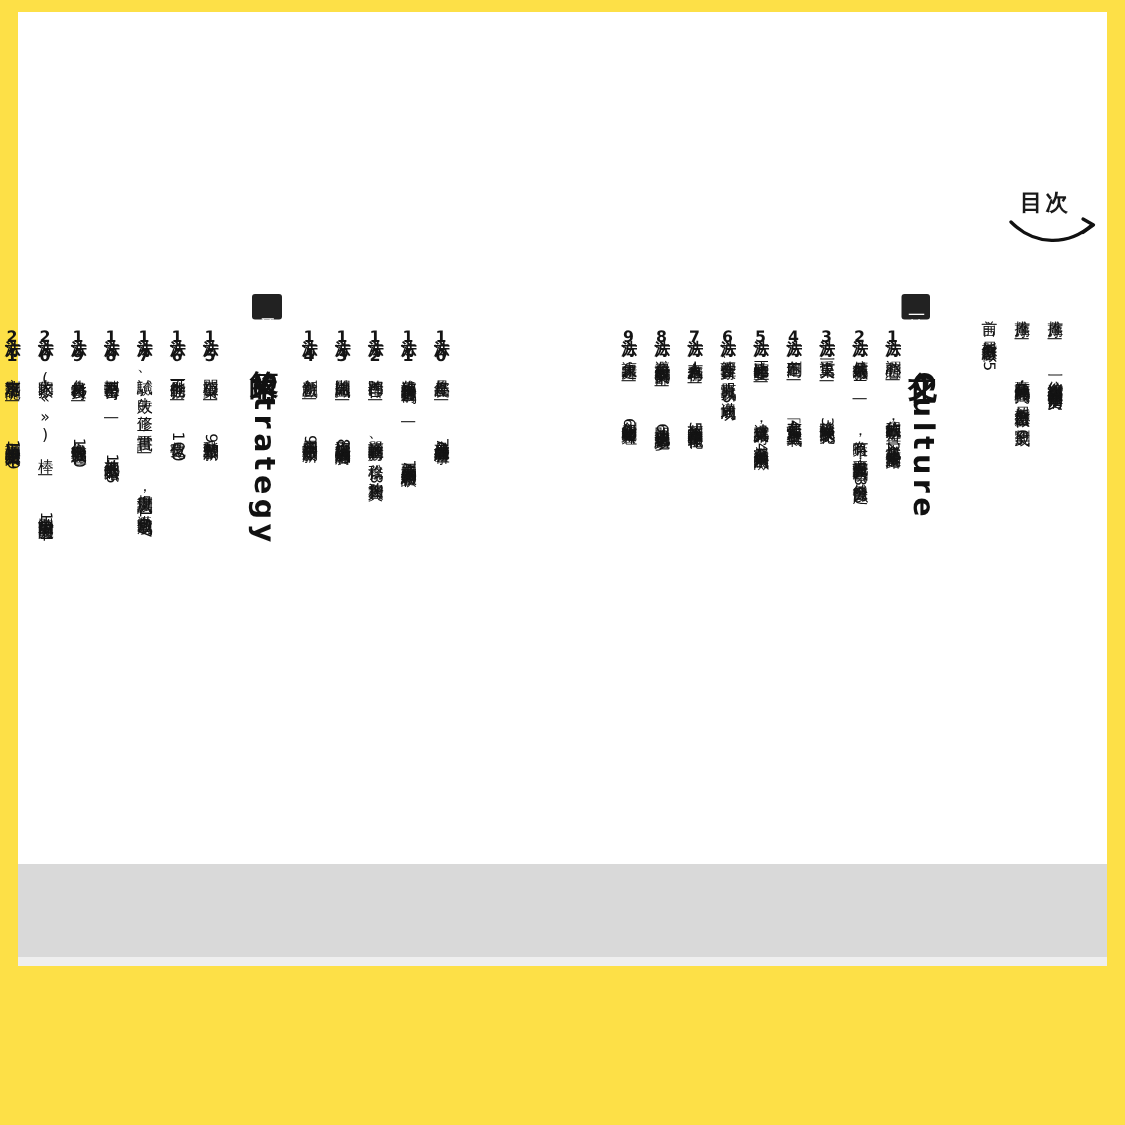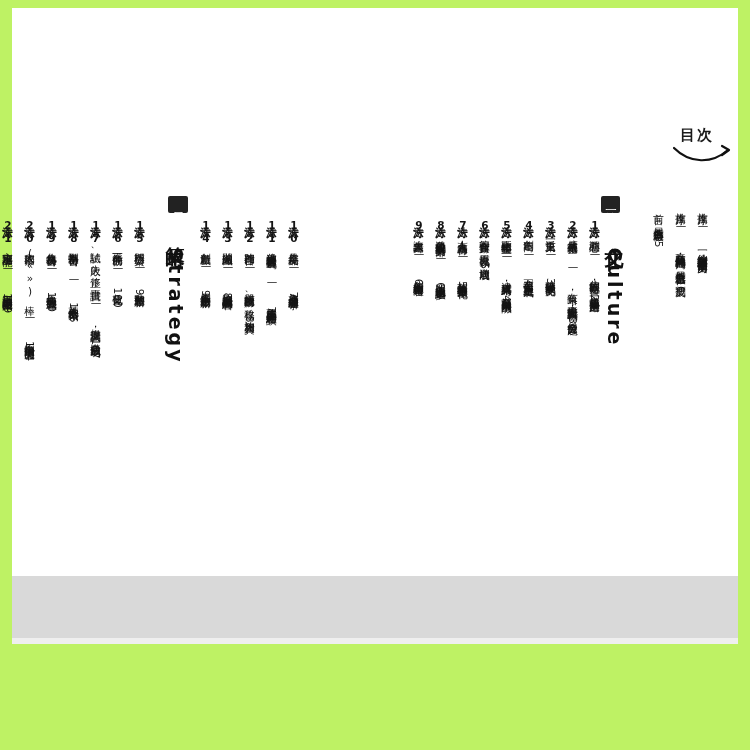--- a/index.html
+++ b/index.html
@@ -11,21 +11,21 @@
     width: 750px;
     height: 750px;
     overflow: hidden;
     font-family: "DejaVu Sans", "Liberation Sans", sans-serif;
   }
 
   #page {
     position: relative;
     width: 750px;
     height: 750px;
-    background: #bef264;
+    background: #fde047;
   }
 
   
   .page-bottom-band {
     position: absolute;
     left: 12px;
     top: 576px;
     width: 726px;
     height: 62px;
     background: #d9d9d9;

